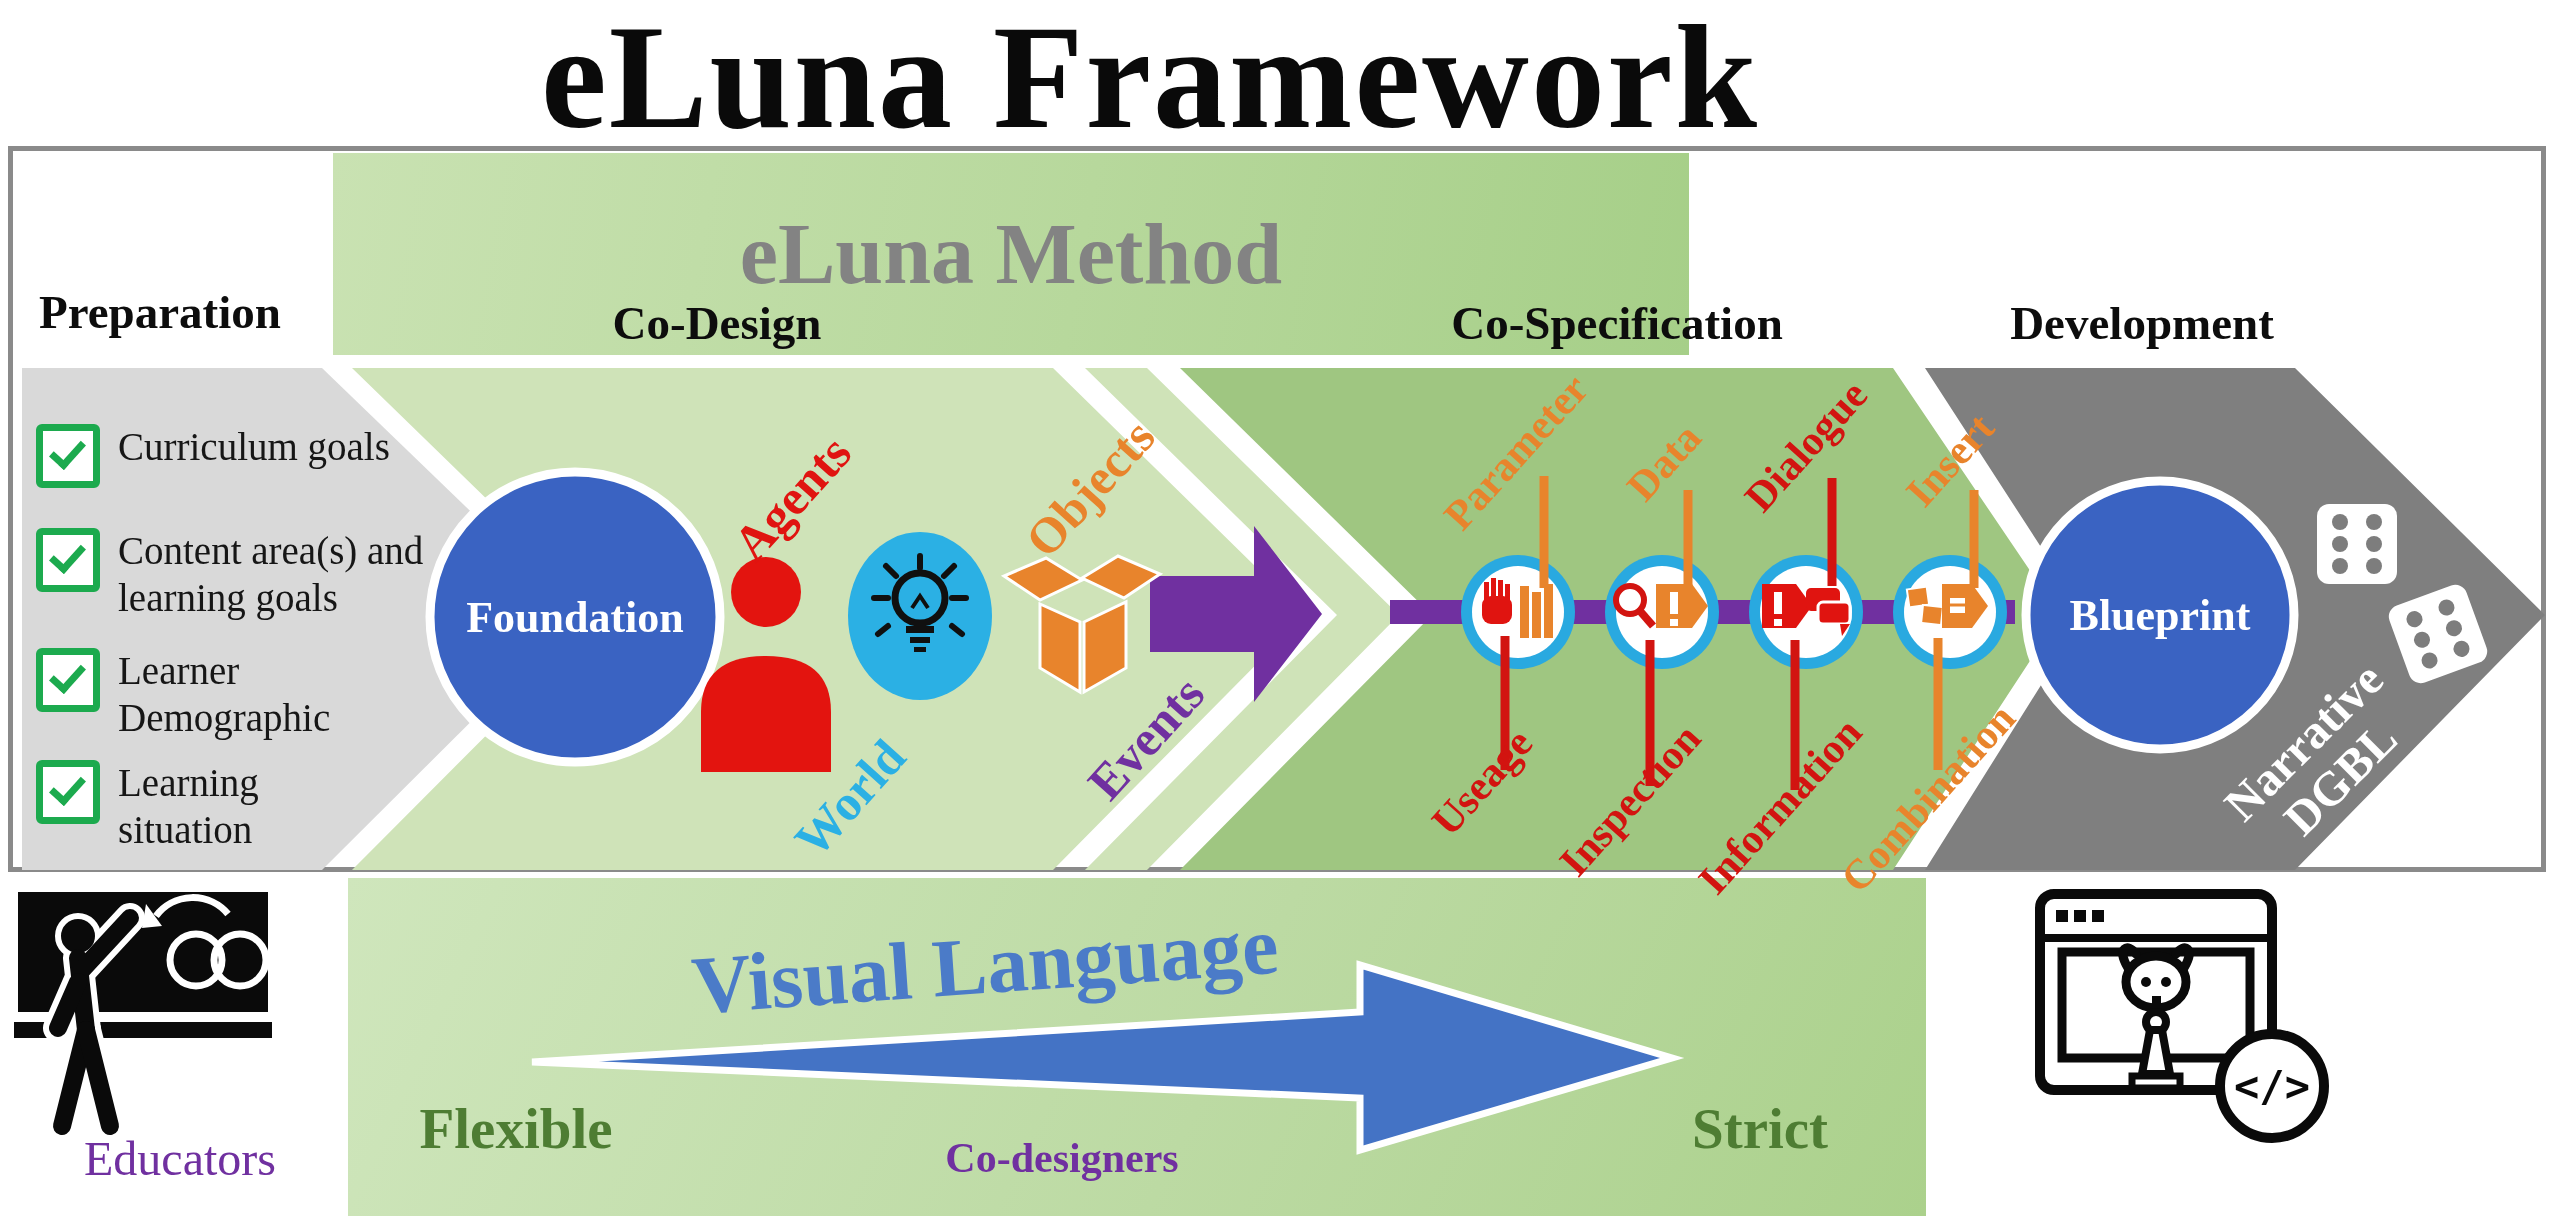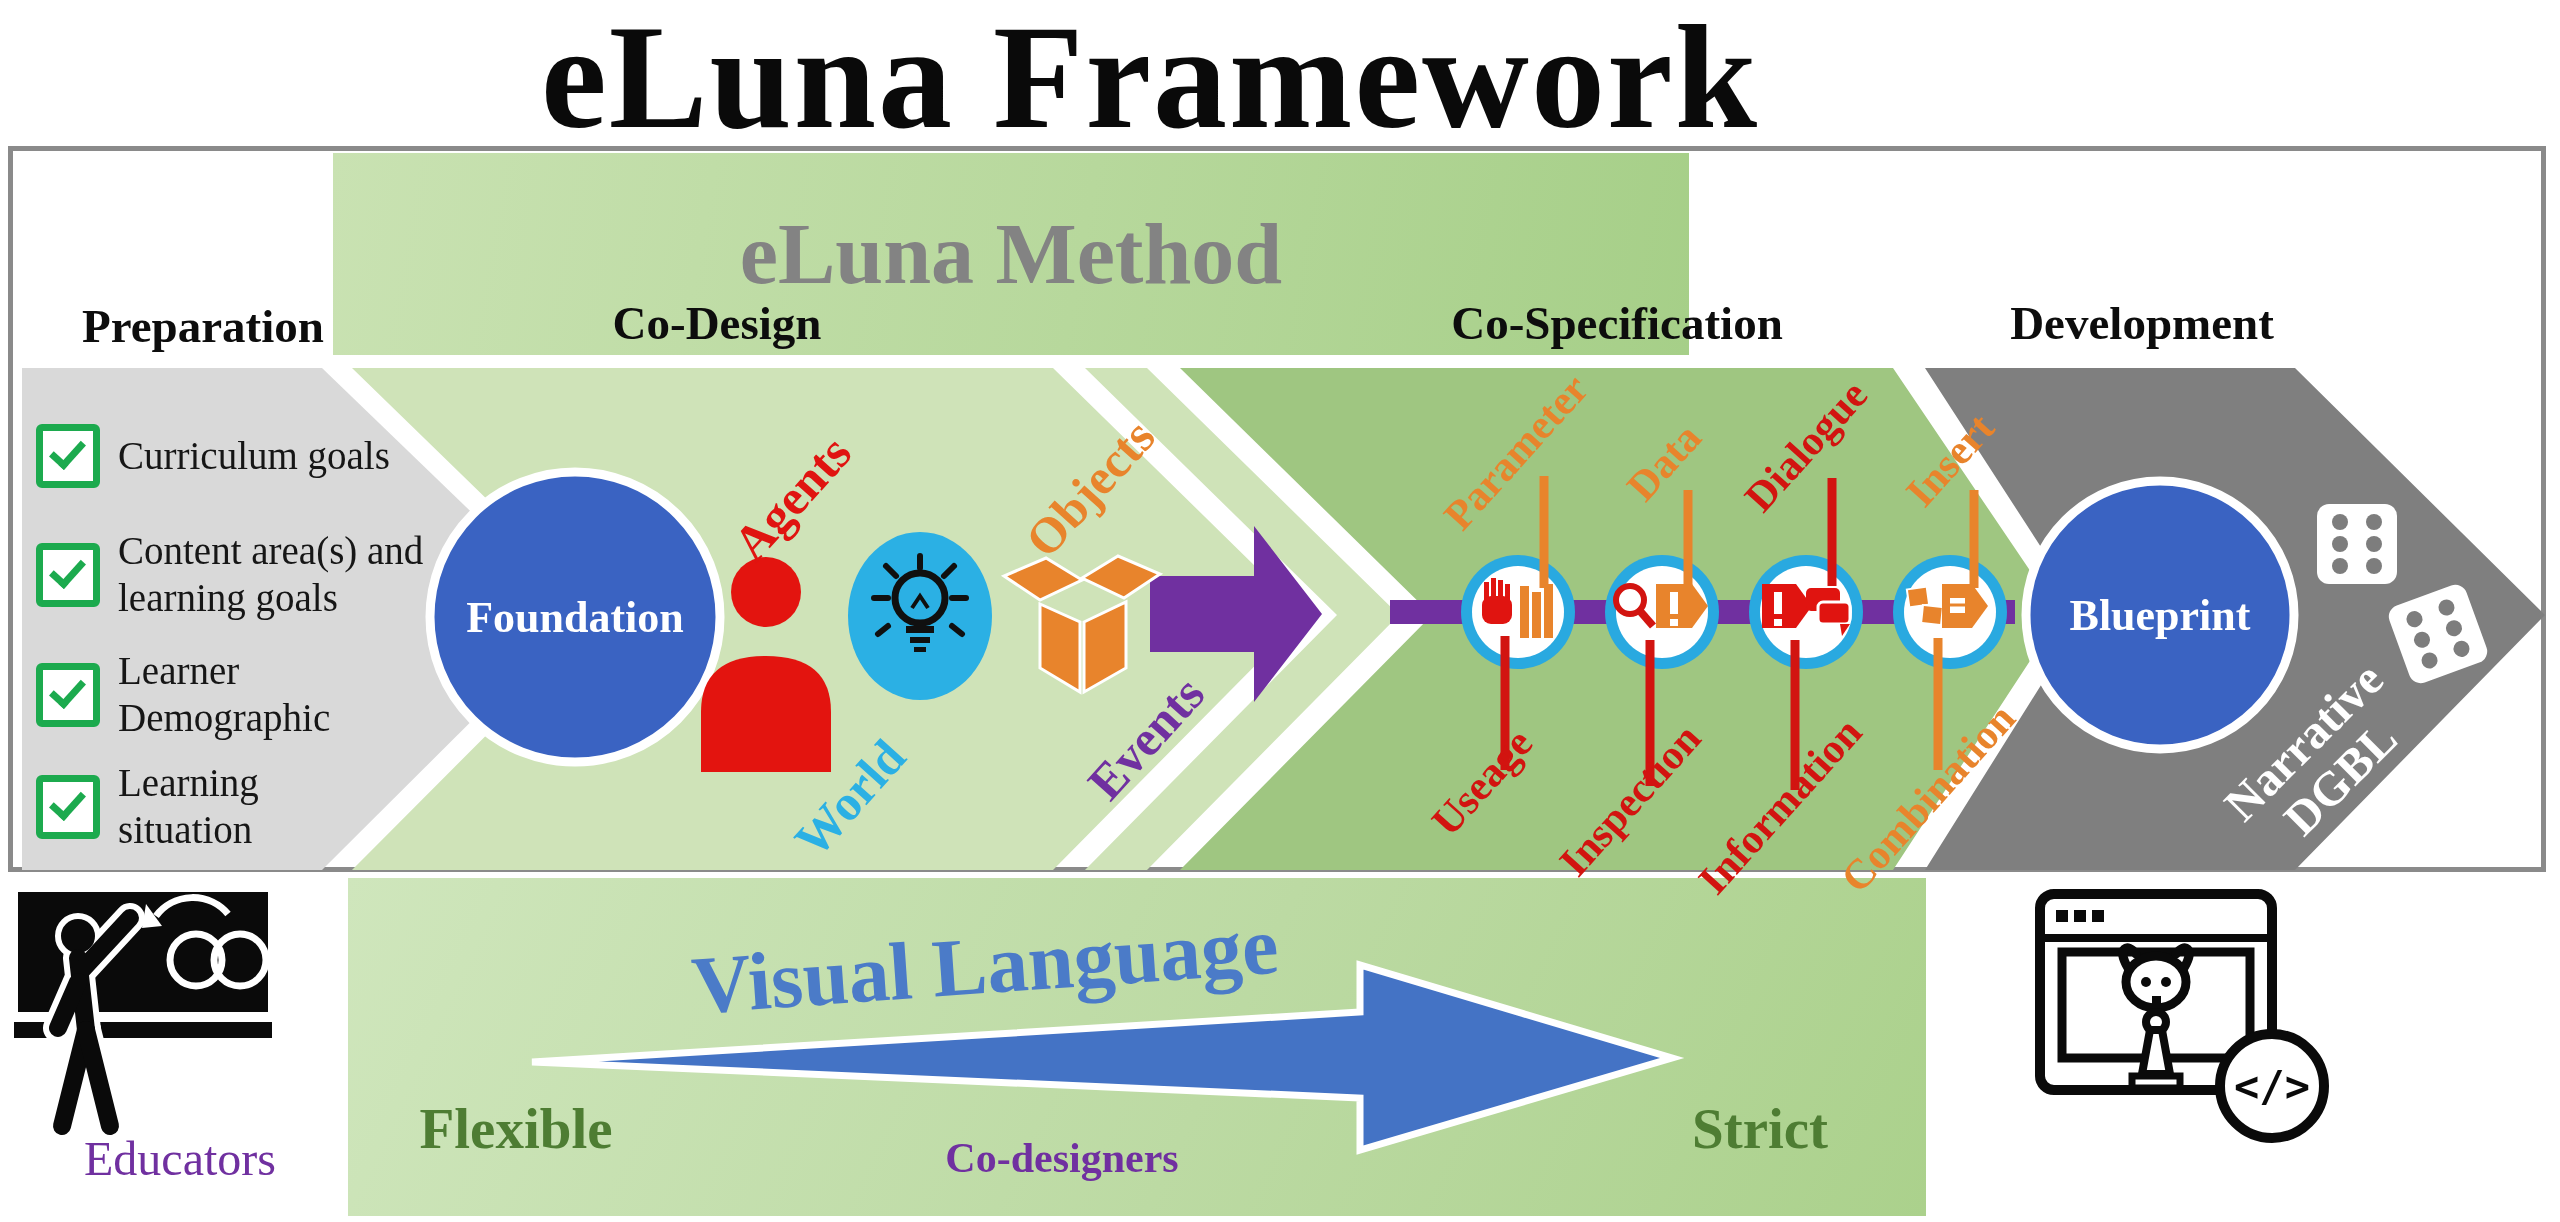--- a/index.html
+++ b/index.html
@@ -14,21 +14,21 @@
           display:flex;align-items:center;justify-content:center;
           font-size:86px;font-weight:bold;color:#838383;}
   .phase{font-size:47px;font-weight:bold;color:#0d0d0d;}
   #band{left:348px;top:878px;width:1578px;height:338px;
         background:linear-gradient(115deg,#cfe6bc 0%,#bcdaa3 55%,#abd18c 100%);}
   svg.layer{position:absolute;left:0;top:0;pointer-events:none;}
   .rlabel{position:absolute;font-weight:bold;white-space:nowrap;transform:translate(-50%,-50%) rotate(-48deg);}
   .speclabel{font-size:42px;}
   .cdlabel{font-size:50px;}
   .nodetext{font-size:44px;font-weight:bold;color:#ffffff;}
-  .checkrow{position:absolute;left:36px;display:flex;align-items:center;}
+  .checkrow{position:absolute;left:36px;display:flex;align-items:flex-start;}
   .checkbox{width:50px;height:50px;border:7px solid #1caa4e;border-radius:6px;background:#fff;
             position:relative;flex:0 0 auto;}
   .checkbox::after{content:"";position:absolute;left:8px;top:10px;width:26px;height:13px;
             border-left:7px solid #1caa4e;border-bottom:7px solid #1caa4e;transform:rotate(-48deg);}
   .checktext{margin-left:18px;font-size:39px;color:#161616;line-height:1.2;white-space:pre-line;}
   #narrative{color:#fff;font-weight:bold;font-size:48px;line-height:1.08;text-align:center;
              transform:translate(-50%,-50%) rotate(-45deg);}
   #vlang{font-size:82px;font-weight:bold;color:#4b7bc8;transform:translate(-50%,-50%) rotate(-4deg);white-space:nowrap;}
   .endlabel{font-size:57px;font-weight:bold;color:#4e7d33;}
   #codesigners{font-size:42px;font-weight:bold;color:#7030a0;}
@@ -39,21 +39,21 @@
 <body>
 
 <div id="canvas">
 
   <div class="abs" id="title">eLuna Framework</div>
 
   <div class="abs" id="frame"></div>
 
   <div class="abs" id="banner">eLuna Method</div>
 
-  <div class="abs ctr phase" style="left:160px;top:326px;margin-left:43px;">Preparation</div>
+  <div class="abs ctr phase" style="left:160px;top:312px;">Preparation</div>
   <div class="abs ctr phase" style="left:717px;top:323px;">Co-Design</div>
   <div class="abs ctr phase" style="left:1617px;top:323px;">Co-Specification</div>
   <div class="abs ctr phase" style="left:2142px;top:323px;">Development</div>
 
   <div class="abs" id="band"></div>
 
   <svg class="layer" width="2560" height="1222" viewBox="0 0 2560 1222">
 
     <polygon fill="#d9d9d9" points="22,368 322,368 578,615 322,870 22,870"></polygon>
     <polygon fill="#cfe3b8" points="352,368 1053,368 1305,615 1053,870 352,870 606,615"></polygon>

